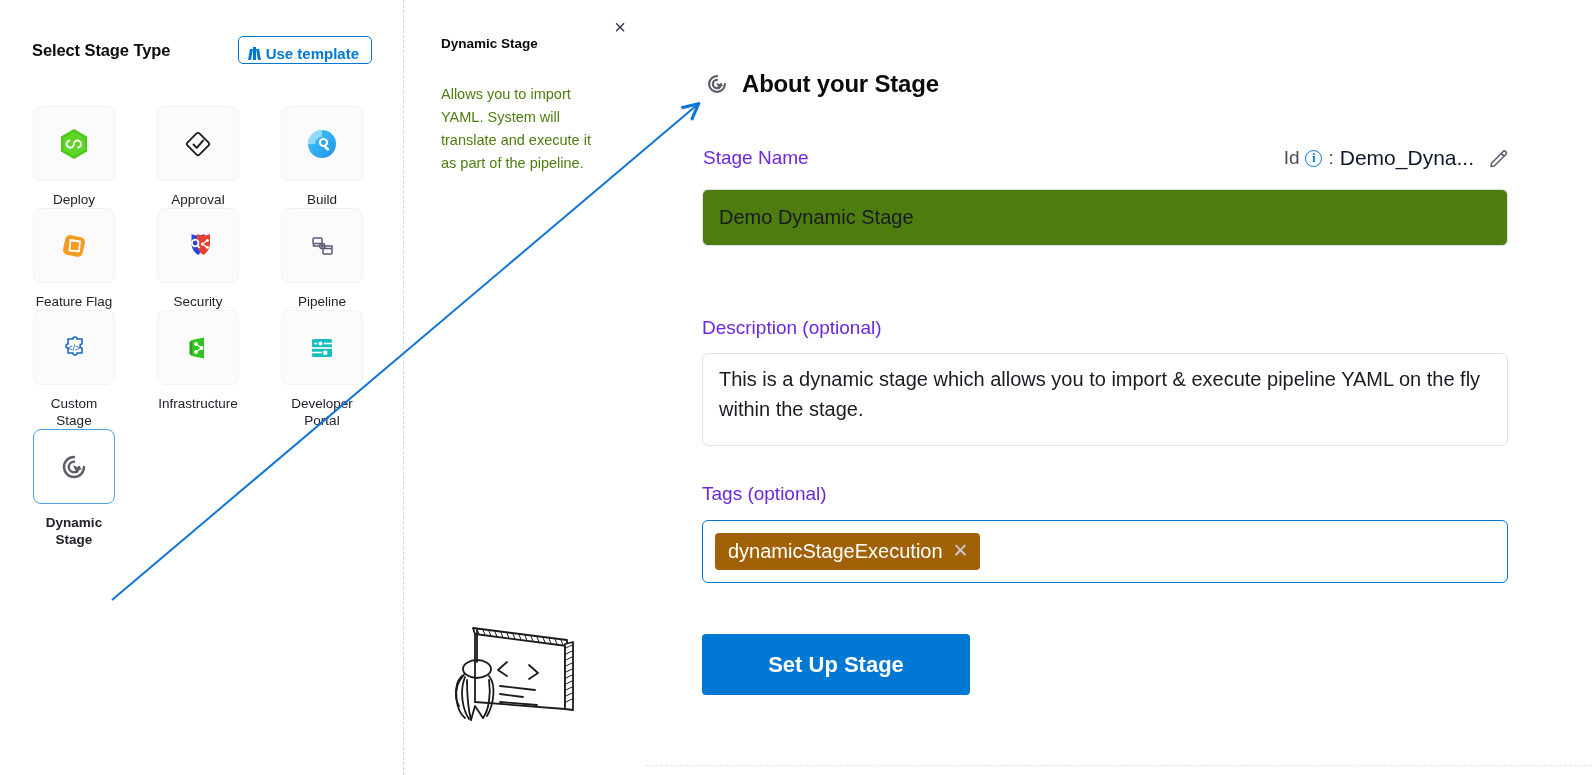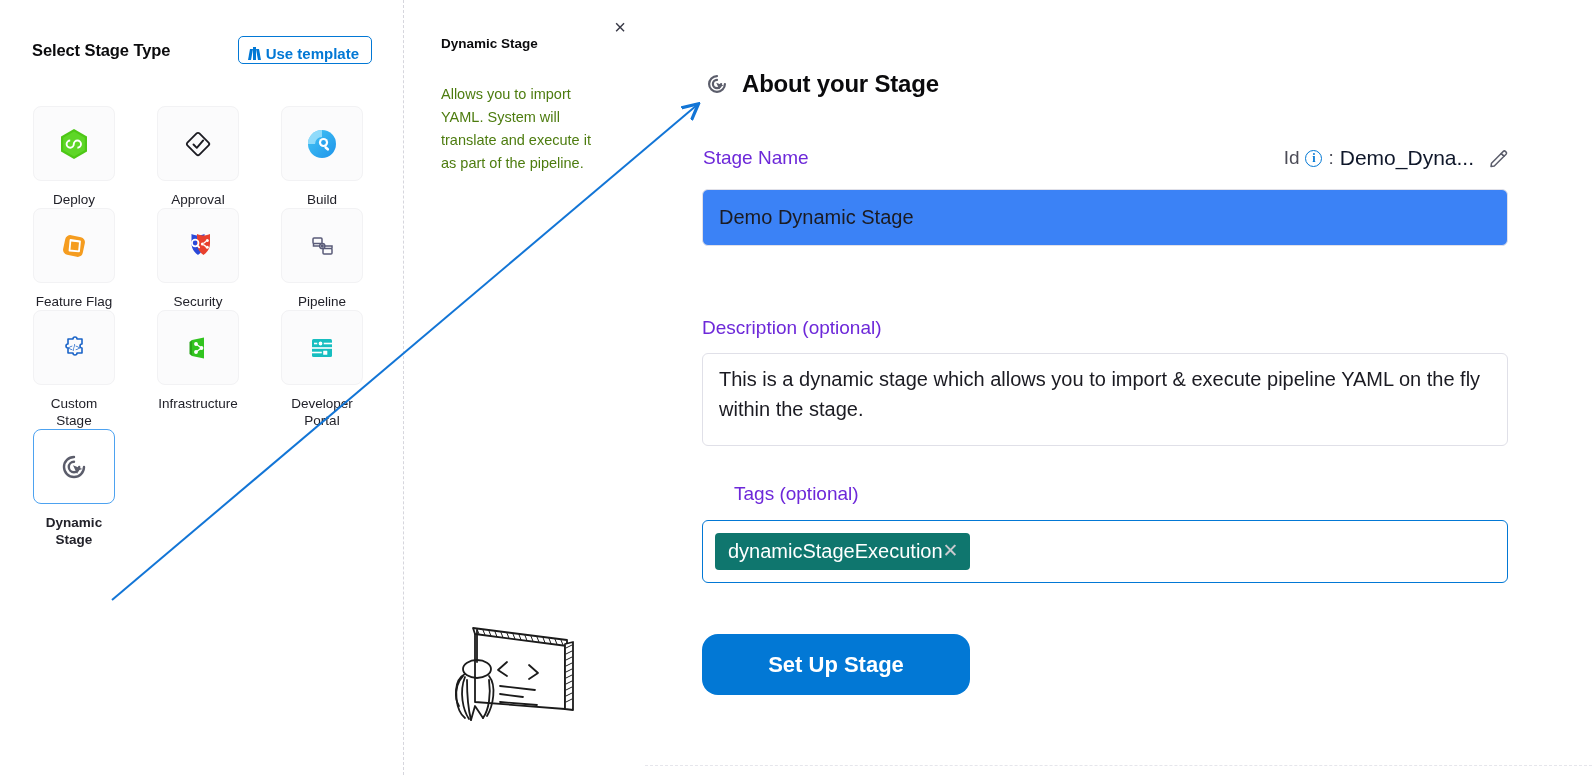--- a/index.html
+++ b/index.html
@@ -101,49 +101,49 @@
     display:inline-flex; align-items:center; justify-content:center;
     width:17px; height:17px; border-radius:50%;
     border:1.6px solid #0278d5; color:#0278d5;
     font-size:12px; font-weight:bold; font-family:"Liberation Serif", serif;
     line-height:1;
   }
   #edit-pencil { margin-left:8px; cursor:pointer; display:flex; }
 
   .text-input {
     position:absolute; border:1px solid #e0e0e8; border-radius:6px;
-    background:#3b82f6; font-family:"Liberation Sans", sans-serif;
+    background:#4d7c0f; font-family:"Liberation Sans", sans-serif;
     font-size: 20px; color:#1b1b22; padding: 8px 16px;
     outline:none;
   }
   #stage-name-input { left:702px; top:189px; width:806px; height:57px; }
 
   #desc-label { position:absolute; left:702px; top:317px; }
   #desc-input {
     position:absolute; left:702px; top:353px; width:806px; height:93px;
     border:1px solid #e0e0e8; border-radius:6px; background:#fff;
     font-family:"Liberation Sans", sans-serif; font-size:20px; color:#1b1b22;
     padding: 10px 16px; line-height:30px; resize:none; outline:none;
   }
-  #tags-label { position:absolute; left:702px; top:483px;margin-left:32px; }
+  #tags-label { position:absolute; left:702px; top:483px; }
   #tags-box {
     position:absolute; left:702px; top:520px; width:806px; height:63px;
     border:1.6px solid #0278d5; border-radius:6px; background:#fff;
     display:flex; align-items:center; padding: 0 12px; gap:8px;
   }
   .tag-chip {
-    display:inline-flex; align-items:center; gap:0;
-    background:#0f766e; color:#fff; border-radius:4px;
+    display:inline-flex; align-items:center; gap:10px;
+    background:#a16207; color:#fff; border-radius:4px;
     padding: 5px 11px 6px 13px; font-size:20px; line-height:26px;
   }
   .tag-chip .x { color:#c9cace; font-size:19px; cursor:pointer; }
 
   #setup-btn {
     position:absolute; left:702px; top:634px; width:268px; height:61px;
-    background:#0278d5; border:none; border-radius:16px;
+    background:#0278d5; border:none; border-radius:4px;
     color:#fff; font-size:22px; font-weight:bold;
     font-family:"Liberation Sans", sans-serif; cursor:pointer;
   }
   #bottom-divider {
     position:absolute; left:645px; top:765px; width:947px; height:0;
     border-top:1px dashed #e6e6ec;
   }
 
   
   #connector { position:absolute; left:0; top:0; width:1592px; height:775px; pointer-events:none; }

